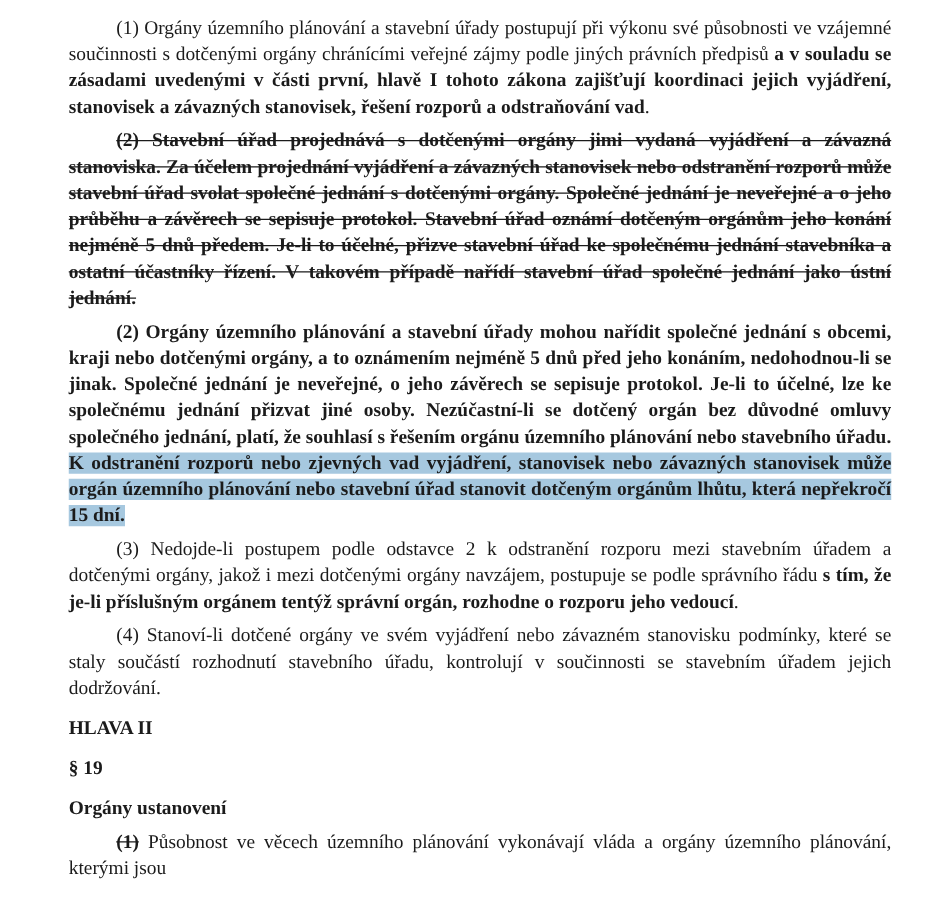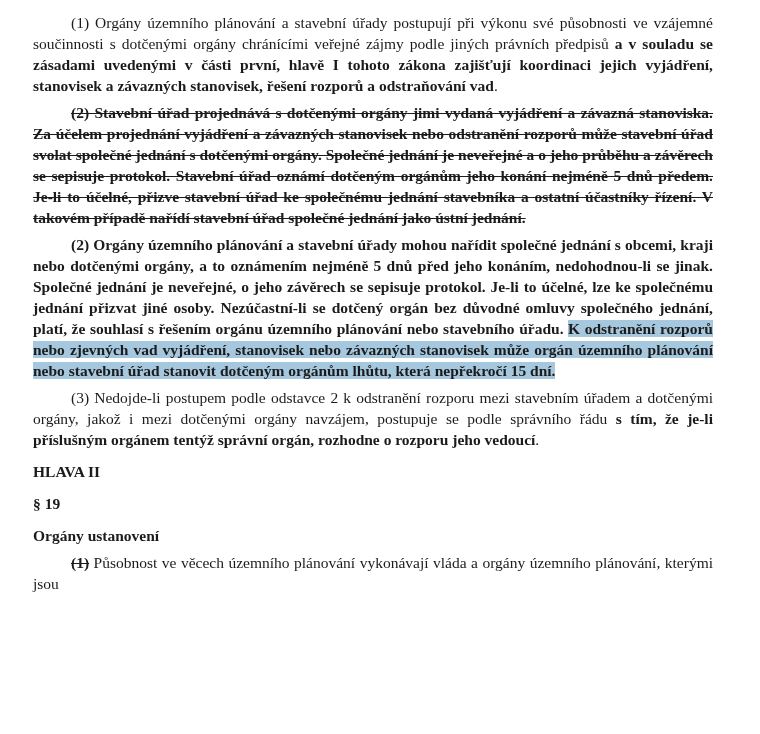--- a/index.html
+++ b/index.html
@@ -7,21 +7,21 @@
     padding: 0;
     background: #ffffff;
   }
   .page {
     position: relative;
     box-sizing: border-box;
     width: 760px;
     height: 734px;
     overflow: hidden;
     background: #ffffff;
-    padding: 12px 47px 0 33px;
+    padding: 12px 47px 0 55px;
     font-family: "Liberation Serif", "DejaVu Serif", serif;
     font-size: 15.5px;
     line-height: 21px;
     color: #1b1b1b;
     -webkit-font-smoothing: antialiased;
   }
   p.body {
     margin: 6px 0 0 0;
     text-align: justify;
     text-indent: 38px;
@@ -47,20 +47,21 @@
 <div class="page" style="background: rgb(255, 255, 255); color: rgb(27, 27, 27);">
 
   <p class="body first"><span class="r">(1) Orgány územního plánování a stavební úřady postupují při výkonu své působnosti ve vzájemné součinnosti s dotčenými orgány chránícími veřejné zájmy podle jiných právních předpisů </span><span class="r-b">a v souladu se zásadami uvedenými v části první, hlavě I tohoto zákona zajišťují koordinaci jejich vyjádření, stanovisek a závazných stanovisek, řešení rozporů a odstraňování vad</span><span class="r">.</span></p>
 
   <p class="body"><span class="r r-s">(2) Stavební úřad projednává s dotčenými orgány jimi vydaná vyjádření a závazná stanoviska. Za účelem projednání vyjádření a závazných stanovisek nebo odstranění rozporů může stavební úřad svolat společné jednání s dotčenými orgány. Společné jednání je neveřejné a o jeho průběhu a závěrech se sepisuje protokol. Stavební úřad oznámí dotčeným orgánům jeho konání nejméně 5 dnů předem. Je-li to účelné, přizve stavební úřad ke společnému jednání stavebníka a ostatní účastníky řízení. V takovém případě nařídí stavební úřad společné jednání jako ústní jednání.</span></p>
 
   <p class="body"><span class="r-b">(2) Orgány územního plánování a stavební úřady mohou nařídit společné jednání s obcemi, kraji nebo dotčenými orgány, a to oznámením nejméně 5 dnů před jeho konáním, nedohodnou-li se jinak. Společné jednání je neveřejné, o jeho závěrech se sepisuje protokol. Je-li to účelné, lze ke společnému jednání přizvat jiné osoby. Nezúčastní-li se dotčený orgán bez důvodné omluvy společného jednání, platí, že souhlasí s řešením orgánu územního plánování nebo stavebního úřadu. </span><span class="r-hb">K odstranění rozporů nebo zjevných vad vyjádření, stanovisek nebo závazných stanovisek může orgán územního plánování nebo stavební úřad stanovit dotčeným orgánům lhůtu, která nepřekročí 15 dní.</span></p>
 
   <p class="body"><span class="r">(3) Nedojde-li postupem podle odstavce 2 k odstranění rozporu mezi stavebním úřadem a dotčenými orgány, jakož i mezi dotčenými orgány navzájem, postupuje se podle správního řádu </span><span class="r-b">s tím, že je-li příslušným orgánem tentýž správní orgán, rozhodne o rozporu jeho vedoucí</span><span class="r">.</span></p>
 
+  <p class="body"><span class="r">(4) Stanoví-li dotčené orgány ve svém vyjádření nebo závazném stanovisku podmínky, které se staly součástí rozhodnutí stavebního úřadu, kontrolují v součinnosti se stavebním úřadem jejich dodržování.</span></p>
 
   <p class="head mt-14">HLAVA II</p>
 
 
   <p class="head fw-n">§ 19</p>
 
   <p class="head mt-8">Orgány ustanovení</p>
 
   <p class="body mt-8"><span class="r r-s">(1)</span><span class="r"> Působnost ve věcech územního plánování vykonávají vláda a orgány územního plánování, kterými jsou</span></p>
 

